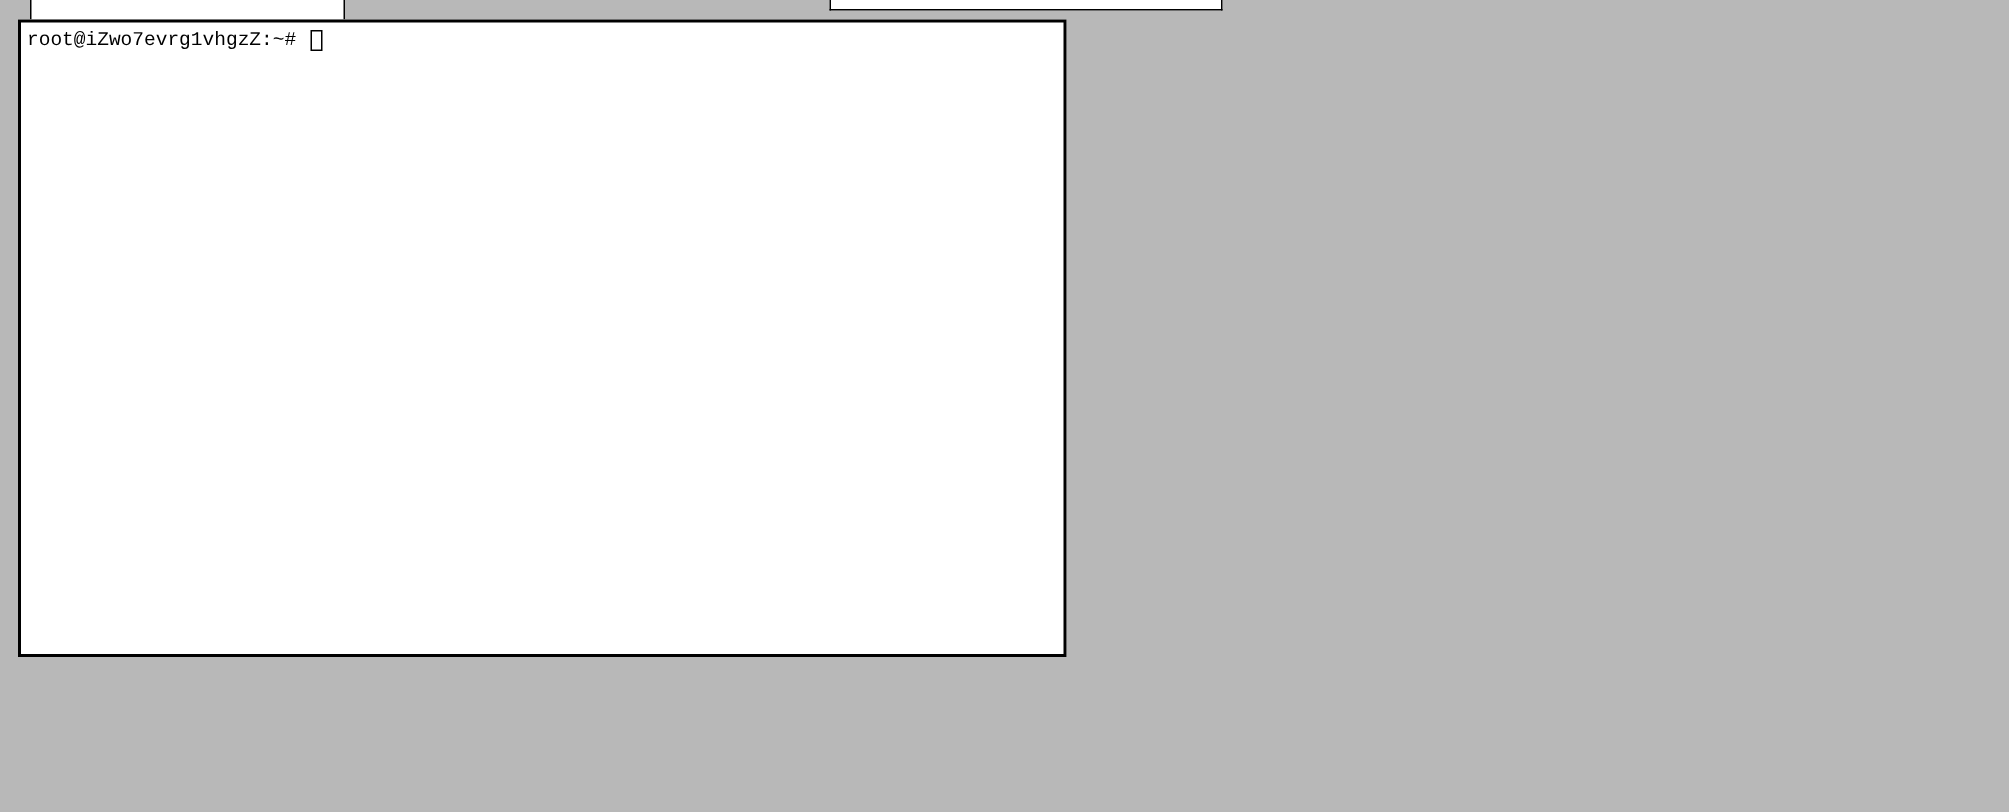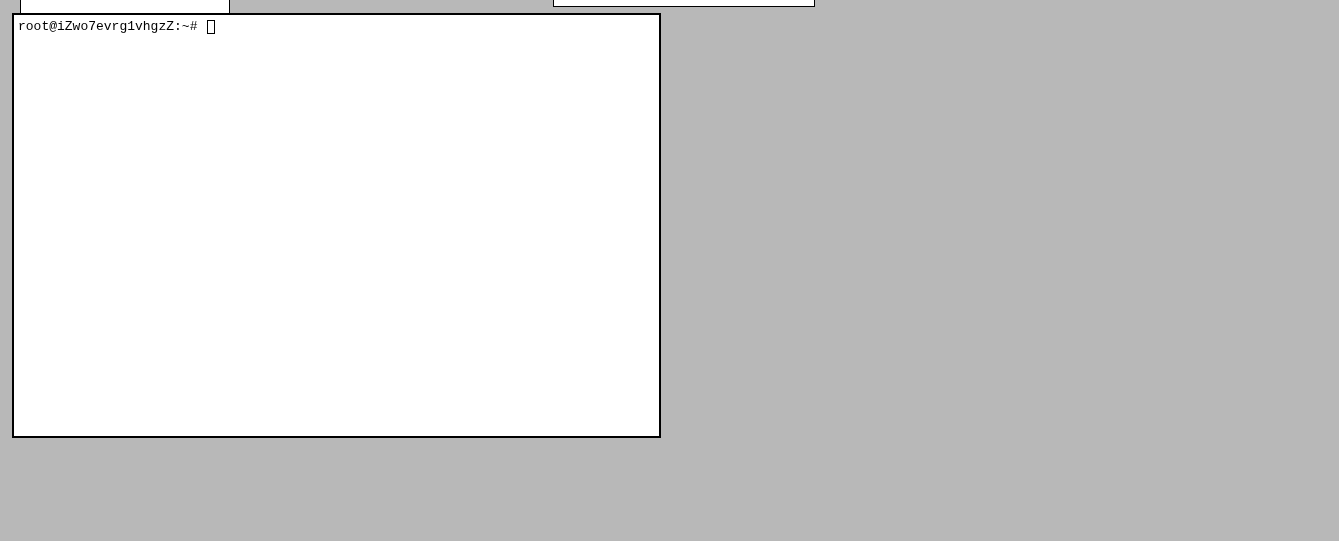--- a/index.html
+++ b/index.html
@@ -34,21 +34,21 @@
       height: 13px;
       background-color: #ffffff;
       border-left: 1px solid #000000;
       border-right: 1px solid #000000;
       overflow: hidden;
     }
     .terminal-window {
       position: absolute;
       top: 13px;
       left: 12px;
-      width: 649px;
+      width: 699px;
       height: 425px;
       background-color: #ffffff;
       border: 2px solid #000000;
       padding: 4px 4px;
     }
     .terminal-line {
       display: flex;
       align-items: flex-start;
       font-family: "Courier New", monospace;
       font-size: 13px;

